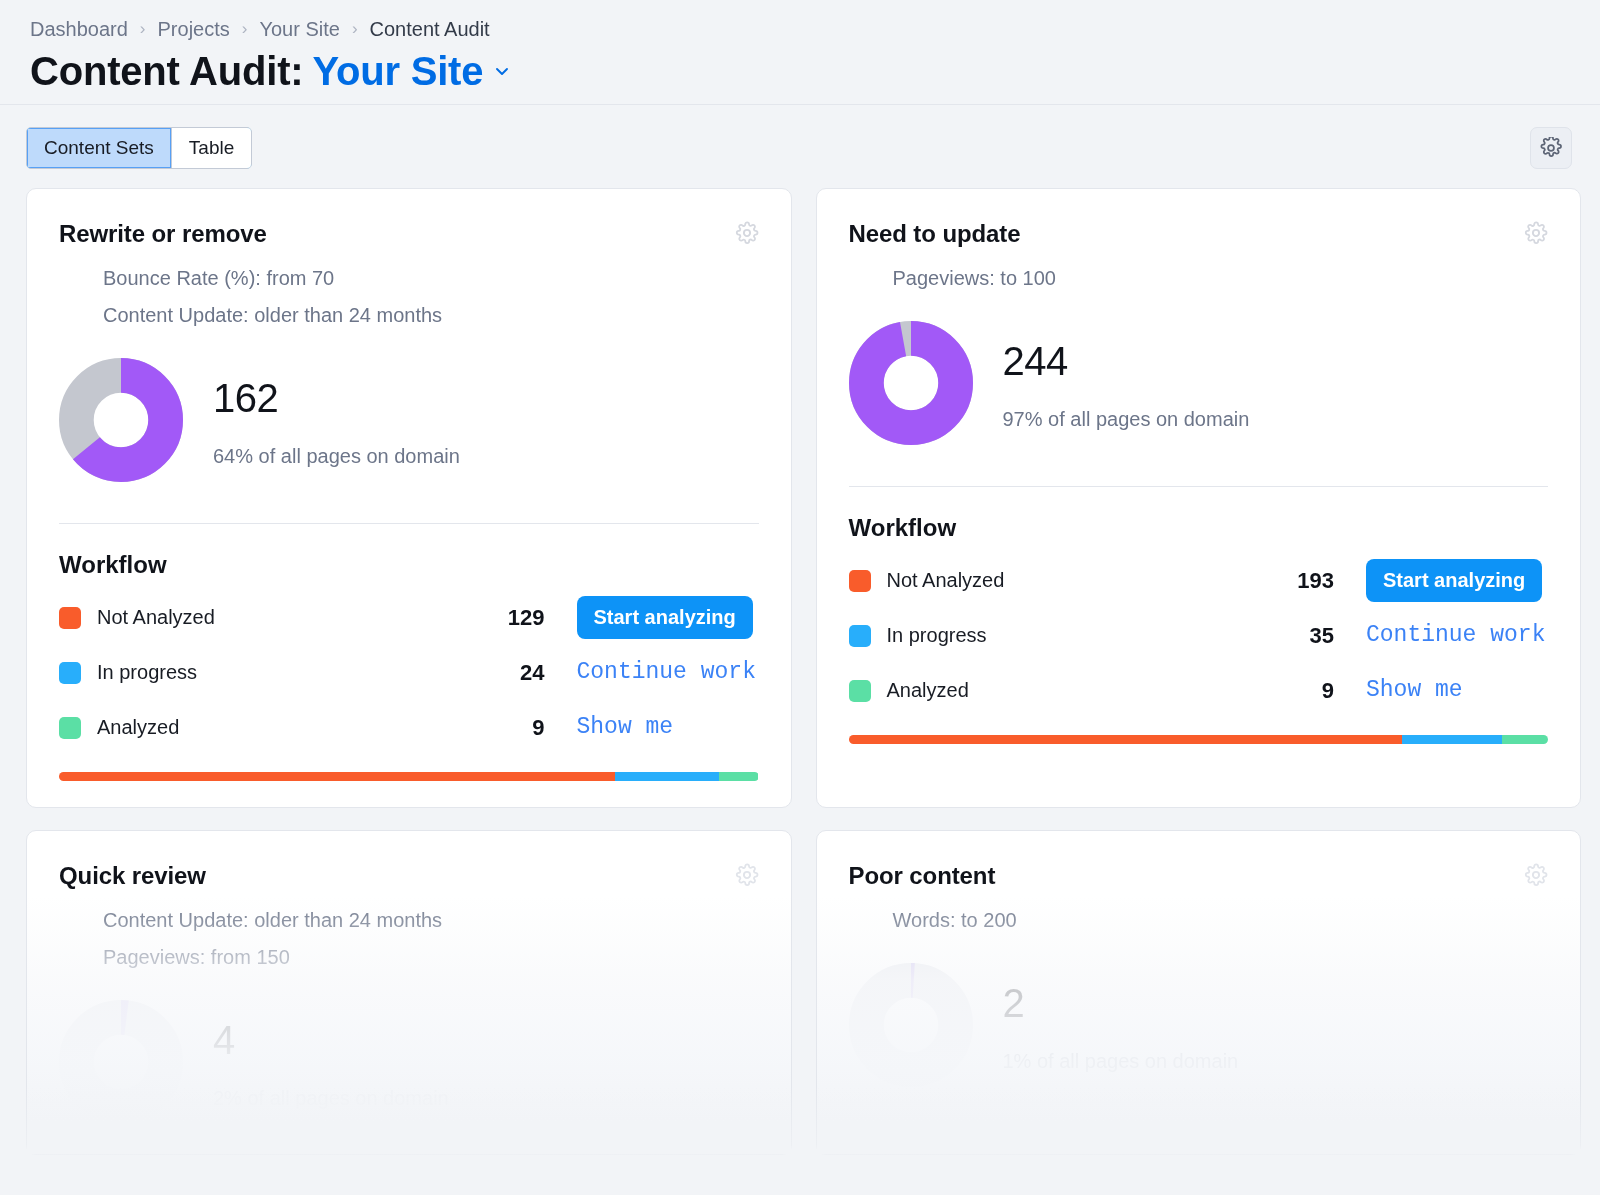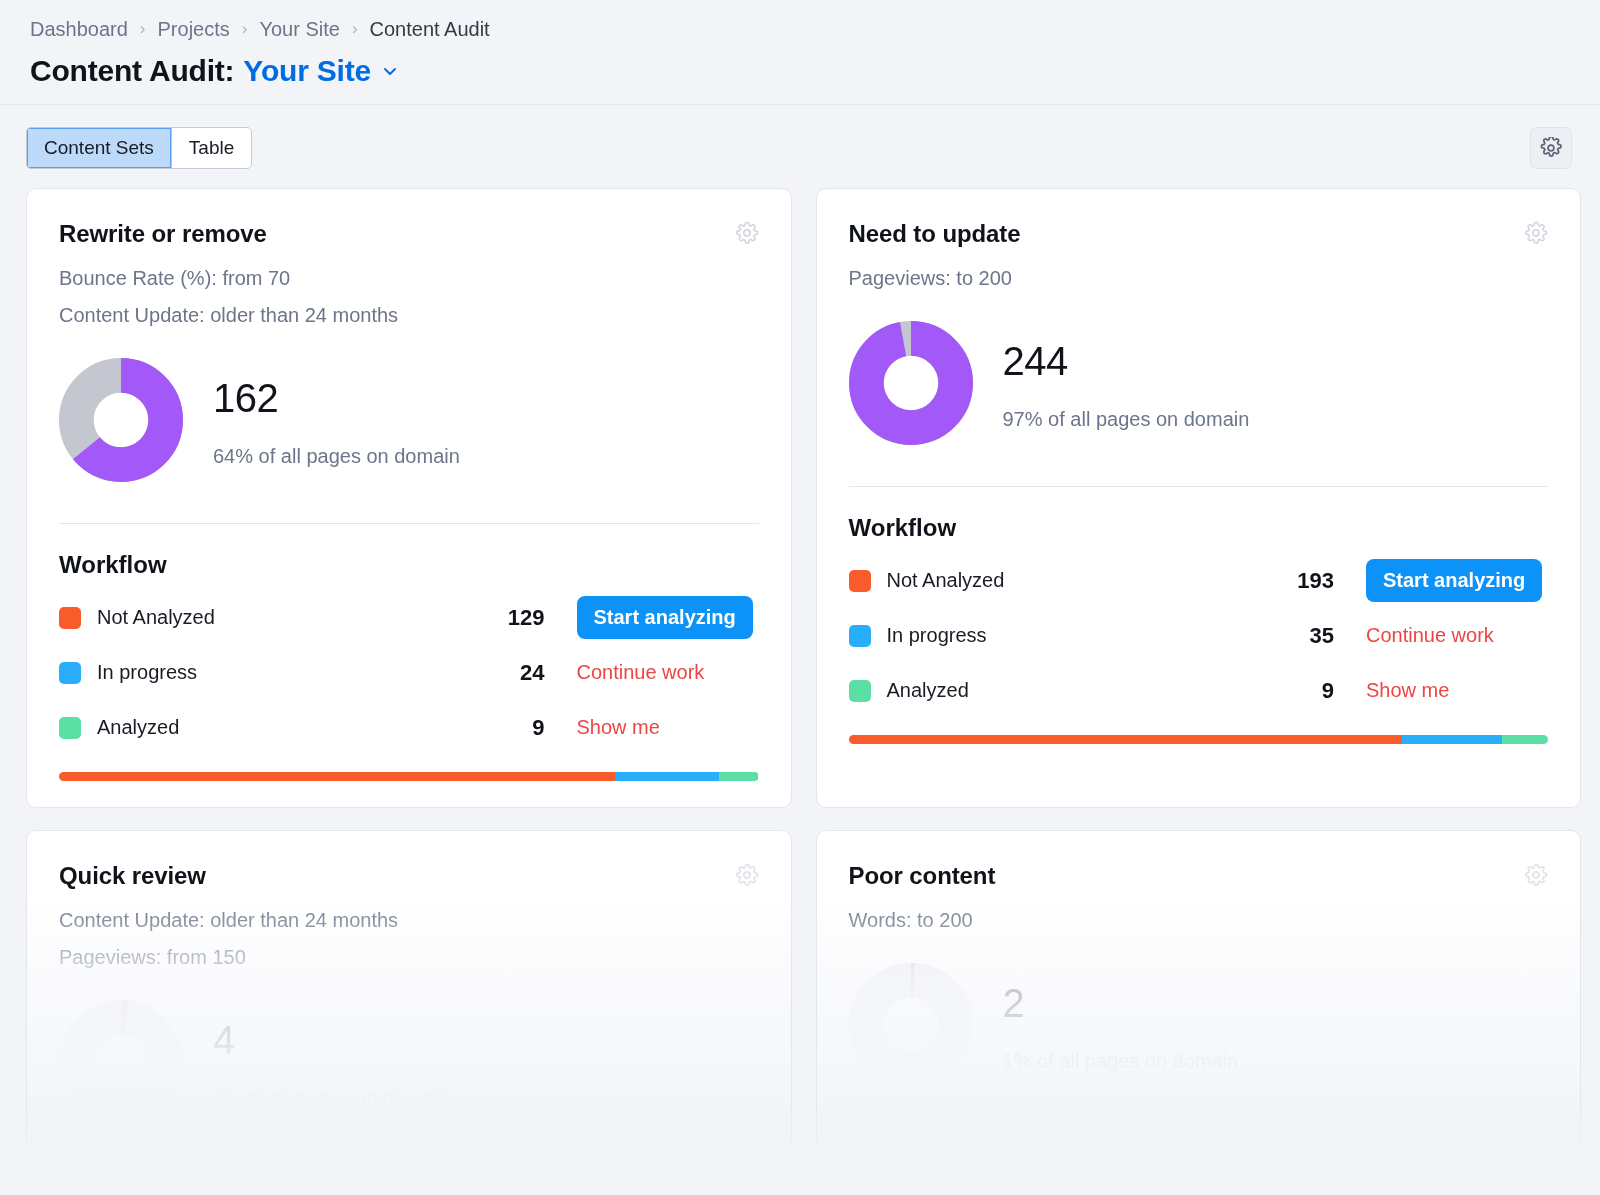--- a/index.html
+++ b/index.html
@@ -40,21 +40,21 @@
     color: #aeb4c2;
     font-size: 17px;
     line-height: 17px;
     display: inline-block;
     transform: translateY(-1px);
   }
 
   .page-title {
     display: flex;
     align-items: center;
-    font-size: 30px;
+    font-size: 40px;
     line-height: 38px;
     font-weight: bold;
     letter-spacing: -0.2px;
   }
   .page-title .t-static { color: #10131a; }
   .page-title .t-site {
     color: #006ce4;
     margin-left: 9px;
     cursor: pointer;
   }
@@ -142,20 +142,21 @@
   }
 
   .card-gear {
     cursor: pointer;
     flex: 0 0 auto;
     margin-top: 2px;
   }
 
   .card-filters {
     margin-top: 11px;
+    margin-left: 44px;
   }
   .card-filters .f {
     font-size: 20px;
     line-height: 37px;
     color: #6c7589;
   }
 
   .donut-row {
     display: flex;
     align-items: center;
@@ -230,25 +231,26 @@
     border: none;
     border-radius: 8px;
     padding: 0 17px;
     height: 43px;
     line-height: 43px;
     cursor: pointer;
     font-family: "Liberation Sans", sans-serif;
     white-space: nowrap;
   }
   .link-action {
-    color: #ef4444;
-    font-size: 20px;
+    color: #3b82f6;
+    font-size: 23px;
     cursor: pointer;
     white-space: nowrap;
     line-height: 43px;
+    font-family: Liberation Mono, monospace;
   }
 
   .progress {
     display: flex;
     height: 9px;
     border-radius: 5px;
     overflow: hidden;
     margin-top: 17px;
   }
   .progress span { display: block; height: 100%; }
@@ -375,21 +377,21 @@
       </div>
       <div class="card">
         <div class="card-head">
           <div class="card-title">Need to update</div>
           <div class="card-gear"><svg width="24" height="24" viewBox="0 0 24 24" fill="none">
               <path d="M12 15.1a3.1 3.1 0 1 0 0-6.2 3.1 3.1 0 0 0 0 6.2z" stroke="#d5d8df" stroke-width="1.9"></path>
               <path d="M19.1 14.6a1.55 1.55 0 0 0 .31 1.71l.05.06a1.88 1.88 0 1 1-2.66 2.66l-.06-.06a1.55 1.55 0 0 0-1.71-.31 1.55 1.55 0 0 0-.94 1.42v.16a1.88 1.88 0 1 1-3.76 0v-.09a1.55 1.55 0 0 0-1.02-1.42 1.55 1.55 0 0 0-1.71.31l-.06.06A1.88 1.88 0 1 1 4.88 16.4l.06-.06a1.55 1.55 0 0 0 .31-1.71 1.55 1.55 0 0 0-1.42-.94h-.16a1.88 1.88 0 1 1 0-3.76h.09a1.55 1.55 0 0 0 1.42-1.02 1.55 1.55 0 0 0-.31-1.71l-.06-.06A1.88 1.88 0 1 1 7.47 4.5l.06.05a1.55 1.55 0 0 0 1.71.31h.07a1.55 1.55 0 0 0 .94-1.42v-.16a1.88 1.88 0 1 1 3.76 0v.09a1.55 1.55 0 0 0 .94 1.42 1.55 1.55 0 0 0 1.71-.31l.06-.05a1.88 1.88 0 1 1 2.66 2.66l-.05.06a1.55 1.55 0 0 0-.31 1.71v.07a1.55 1.55 0 0 0 1.42.94h.16a1.88 1.88 0 1 1 0 3.76h-.09a1.55 1.55 0 0 0-1.42.94z" stroke="#d5d8df" stroke-width="1.8" stroke-linecap="round" stroke-linejoin="round"></path>
             </svg></div>
         </div>
         <div class="card-filters">
-          <div class="f">Pageviews: to 200</div>
+          <div class="f">Pageviews: to 100</div>
         </div>
         <div class="donut-row">
           <div class="donut"><svg width="124" height="124" viewBox="0 0 100 100">
               <circle cx="50" cy="50" r="36" fill="none" stroke="#c4c7cf" stroke-width="28"></circle>
               <circle cx="50" cy="50" r="36" fill="none" stroke="#a259f7" stroke-width="28" stroke-dasharray="219.40883092671118 6.785840131753929" transform="rotate(-90 50 50)"></circle>
             </svg></div>
           <div class="donut-info">
             <div class="big">244</div>
             <div class="sub">97% of all pages on domain</div>
           </div>

